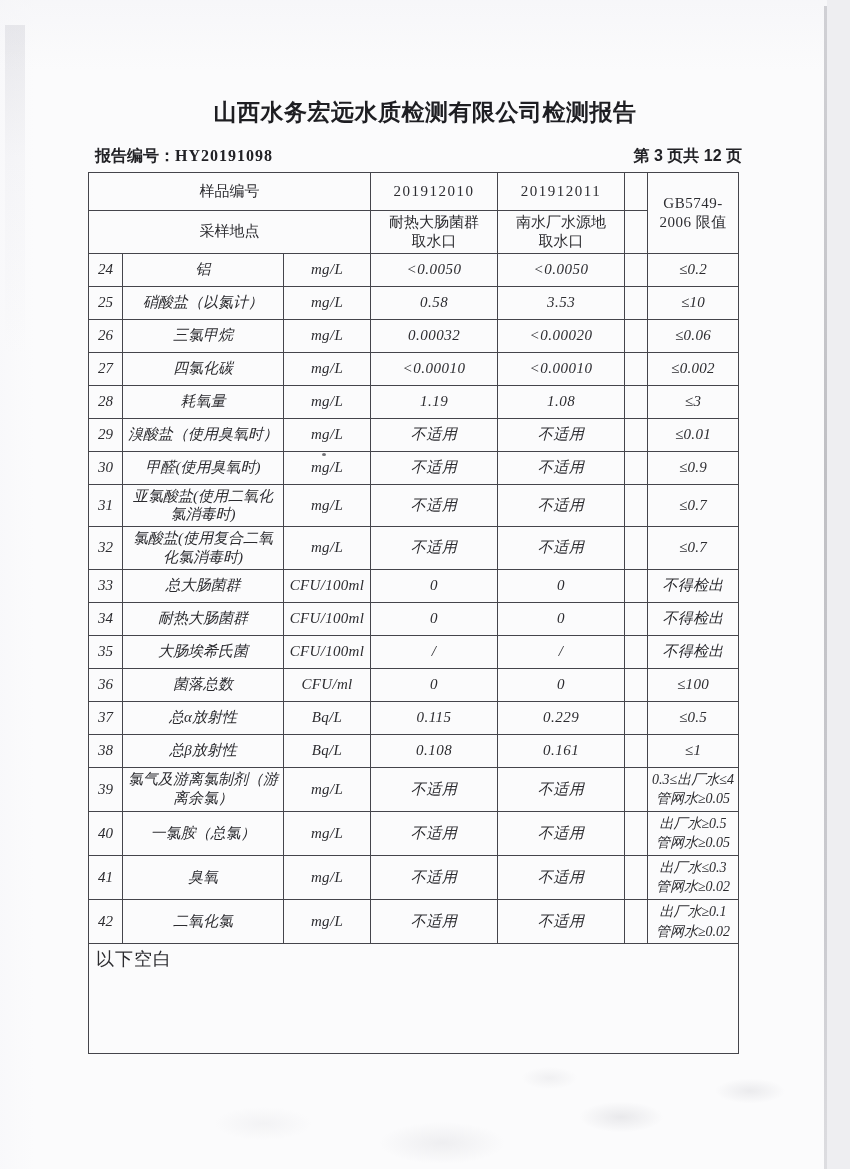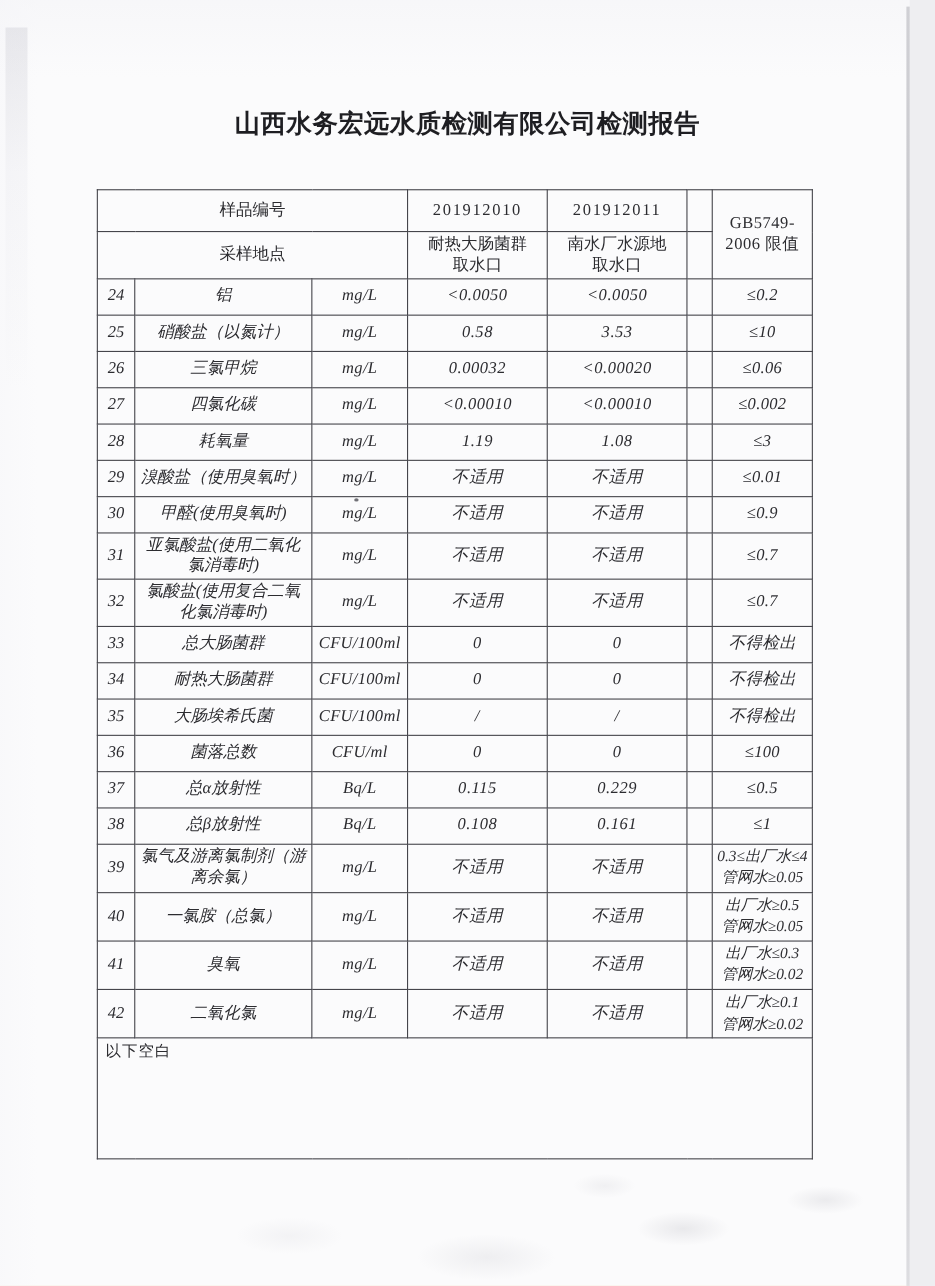--- a/index.html
+++ b/index.html
@@ -97,36 +97,42 @@
   td.c-unit { font-size: 14px; letter-spacing: .3px; }
   td.c-val { letter-spacing: .5px; }
   td.c-limit { white-space: pre-line; letter-spacing: .3px; }
   td.c-limit.small { font-size: 14px; line-height: 1.4; letter-spacing: 0; padding: 2px 1px; }
   td.h-id { letter-spacing: 1.5px; font-size: 15px; }
   td.h-loc { font-size: 15px; line-height: 1.35; }
   td.h-limit { font-size: 15px; line-height: 2.4; letter-spacing: .5px; white-space: pre-line; }
   tr.blank-row { height: 110px; }
   tr.blank-row td {
     text-align: left; vertical-align: top;
-    padding: 4px 7px; font-size: 14px; letter-spacing: 1px;
+    padding: 4px 7px; font-size: 18px; letter-spacing: 1px;
   }
 </style>
 </head>
 <body>
 
 <div class="canvas">
   <div class="paper"></div>
   <div class="streak-topleft"></div>
   <div class="outside-right"></div>
   <div class="edge-right"></div>
   <div class="grime-bottom"></div>
   <div class="dot-artifact"></div>
 
   <div class="doc-title">山西水务宏远水质检测有限公司检测报告</div>
 
+  <div class="meta-row">
+    <div>
+      <span class="report-no-label">报告编号：</span><span class="report-no-value">HY20191098</span>
+    </div>
+    <div class="page-indicator">第 3 页共 12 页</div>
+  </div>
 
   <table class="report">
     <colgroup>
       <col style="width:34px">
         <col style="width:161px">
         <col style="width:87px">
       <col style="width:127px">
         <col style="width:127px">
         <col style="width:23px">
       <col style="width:91px">

